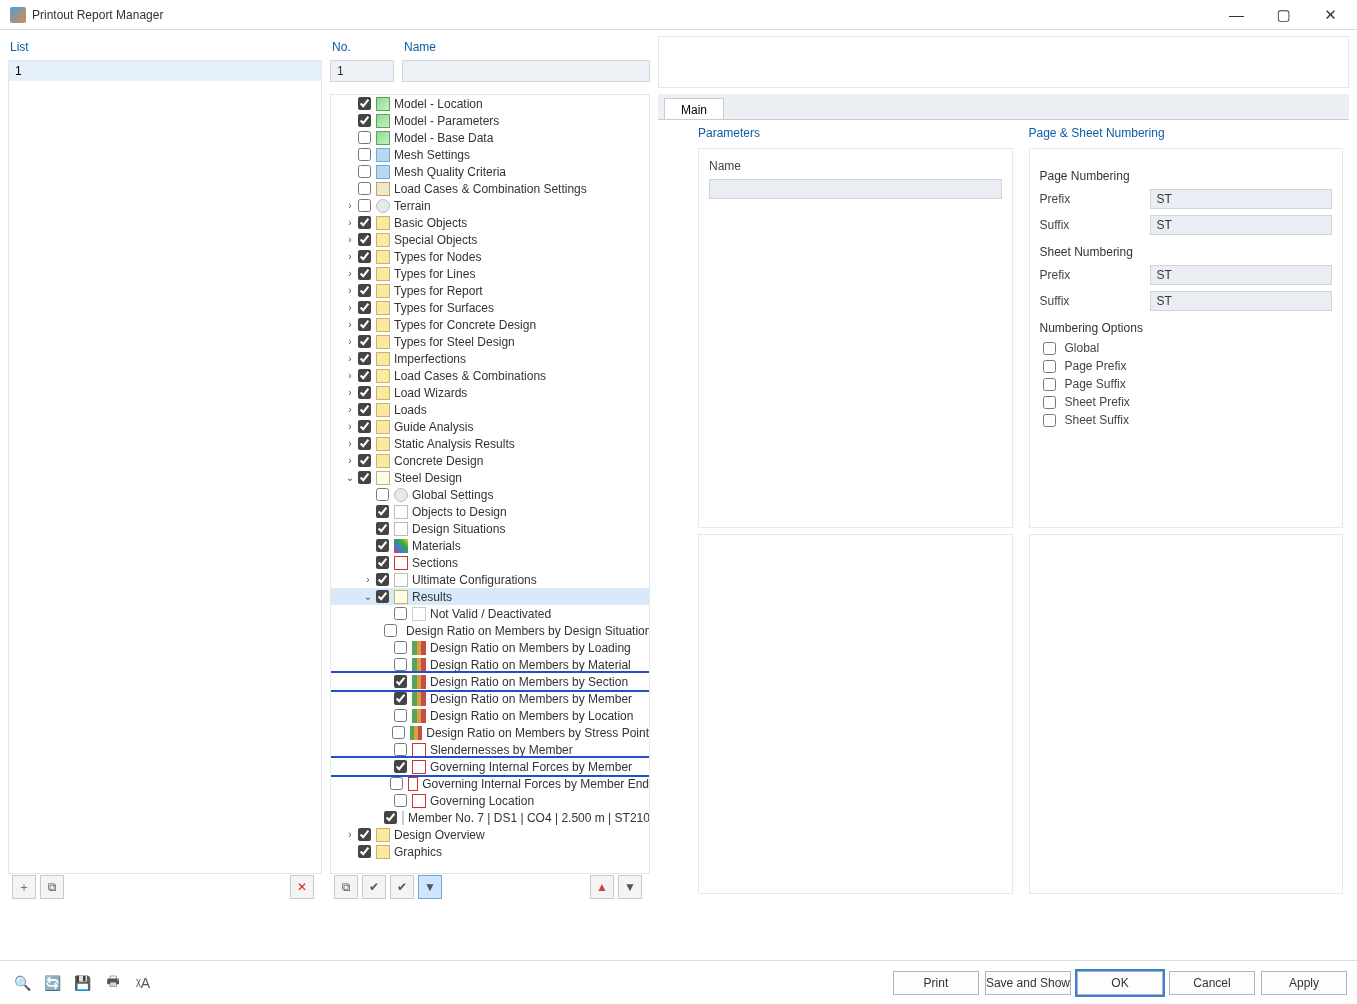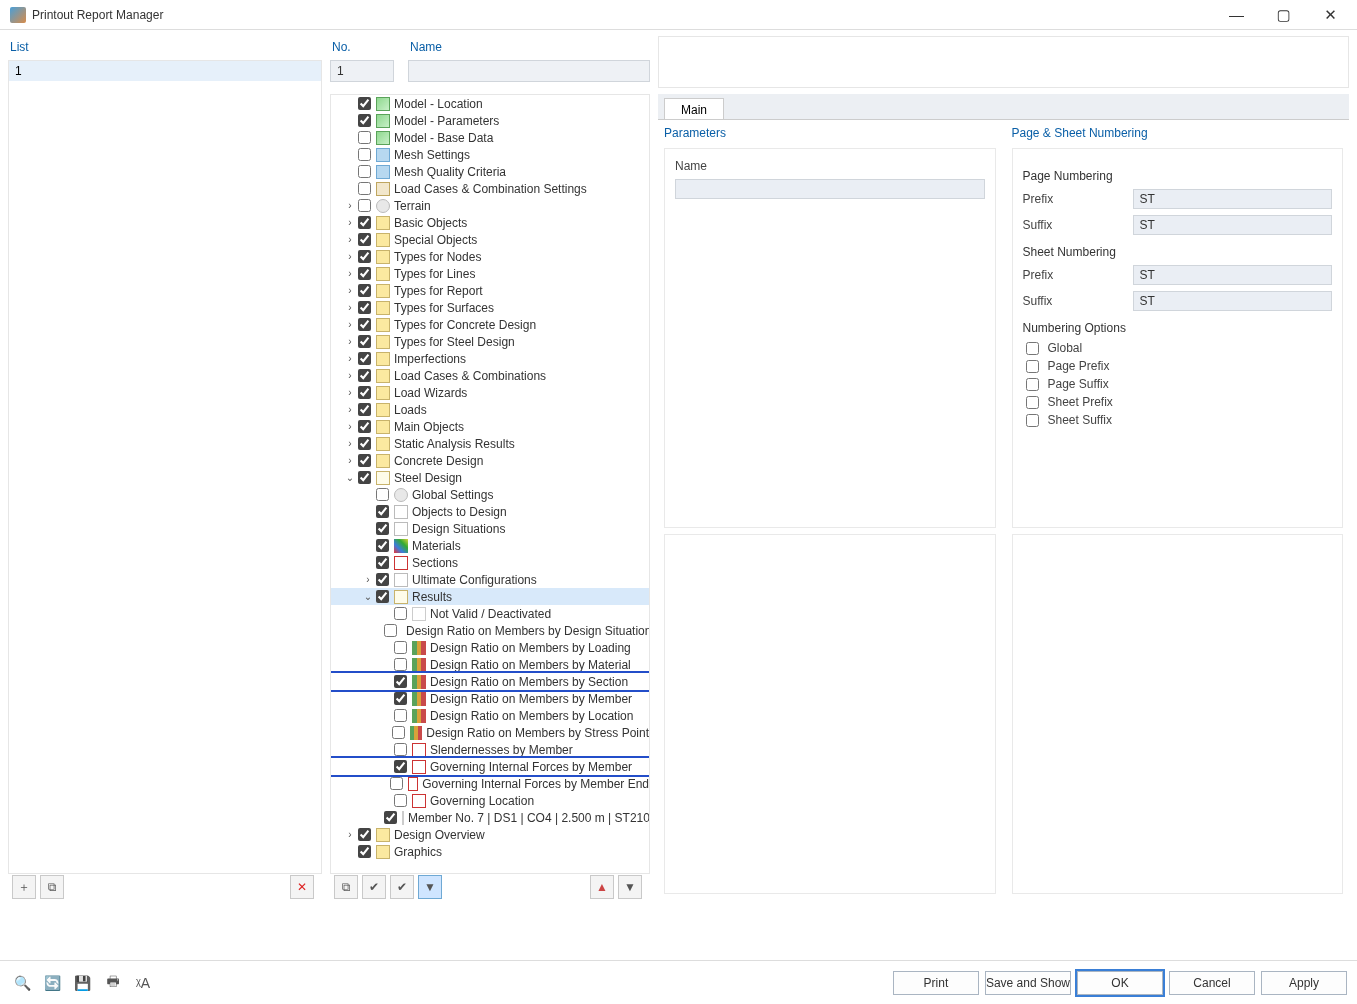--- a/index.html
+++ b/index.html
@@ -16,21 +16,21 @@
 .workspace { display: flex; gap: 8px; padding: 6px 8px; height: 876px; }
 .col-left { width: 314px; display:flex; flex-direction:column; }
 .col-mid  { width: 320px; display:flex; flex-direction:column; }
 .col-right{ flex:1; display:flex; flex-direction:column; }
 
 .section-header { color: #0a5fa7; font-size: 12px; padding: 4px 2px 6px 2px; }
 .list-body { flex:1; border:1px solid #e6e6e6; overflow:auto; background:#fff; }
 .list-row  { padding:3px 6px; }
 .list-row.selected { background:#e6f0fa; }
 
-.top-row { display:flex; gap:14px; height:52px; margin-bottom:6px; }
+.top-row { display:flex; gap:8px; height:52px; margin-bottom:6px; }
 .no-box  { width:64px; }
 .name-box{ flex:1; }
 .small-input { width:100%; background:#eef1f5; border:1px solid #d0d5db; padding:3px 6px; color:#333; }
 .empty-box { width:100%; height:22px; background:#eef1f5; border:1px solid #d0d5db; }
 
 
 .tree-wrap { flex:1; border:1px solid #e6e6e6; overflow-y:auto; overflow-x:hidden; }
 .tree-item { display:flex; align-items:center; height:17px; white-space:nowrap; }
 .tree-item.selected { background:#d8e9fa; }
 .tree-item.boxed { outline:2px solid #234ec9; }
@@ -46,21 +46,21 @@
 .ticon.doc   { background:#fff; border-color:#ccc; }
 .ticon.bars  { background:linear-gradient(90deg,#5aa35a 33%,#d8a23a 33% 66%,#c94a4a 66%); border:none; }
 .ticon.mat   { background:linear-gradient(45deg,#e33,#3b7ddd,#3a3,#dad23a); border:none; }
 .ticon.sec   { background:#fff; border-color:#c33; }
 .ticon.forces{ background:#fff; border-color:#c33; }
 .tree-label { color:#333; }
 
 
 .tab-strip { height:26px; background:#eceff3; display:flex; gap:2px; padding:4px 6px 0 6px; border-bottom:1px solid #ccc; }
 .tab { padding:4px 16px; background:#fff; border:1px solid #ccc; border-bottom:none; cursor:pointer; }
-.right-body { flex:1; display:flex; gap:16px; padding:6px; }
+.right-body { flex:1; display:flex; gap:16px; padding:6px;margin-left:34px; }
 .panel { flex:1; display:flex; flex-direction:column; }
 .panel-title { color:#0a5fa7; margin-bottom:8px; }
 .panel-content { flex:1; border:1px solid #e9e9e9; padding:10px; overflow:auto; background:#fff; }
 .sub-panel { border:1px solid #e9e9e9; flex:1; margin-top:6px; background:#fff; }
 .form-row { display:flex; align-items:center; margin-bottom:6px; }
 .form-row label { width:110px; color:#444; }
 .form-row .val { flex:1; background:#eaeef4; border:1px solid #d0d5db; padding:2px 6px; color:#333; }
 .subhead { color:#333; margin:10px 0 6px 0; }
 .opt-row { display:flex; align-items:center; margin-bottom:4px; gap:6px; color:#444; }
 
@@ -229,21 +229,21 @@
         <div class="tree-item" style="padding-left: 14px;">
           <span class="twisty">›</span>
           <input type="checkbox" class="cb" checked="" style="">
           <span class="ticon folder"></span>
           <span class="tree-label">Loads</span>
         </div>
         <div class="tree-item" style="padding-left: 14px;">
           <span class="twisty">›</span>
           <input type="checkbox" class="cb" checked="" style="">
           <span class="ticon folder"></span>
-          <span class="tree-label">Main Objects</span>
+          <span class="tree-label">Guide Analysis</span>
         </div>
         <div class="tree-item" style="padding-left: 14px;">
           <span class="twisty">›</span>
           <input type="checkbox" class="cb" checked="" style="">
           <span class="ticon folder"></span>
           <span class="tree-label">Static Analysis Results</span>
         </div>
         <div class="tree-item" style="padding-left: 14px;">
           <span class="twisty">›</span>
           <input type="checkbox" class="cb" checked="" style="">

